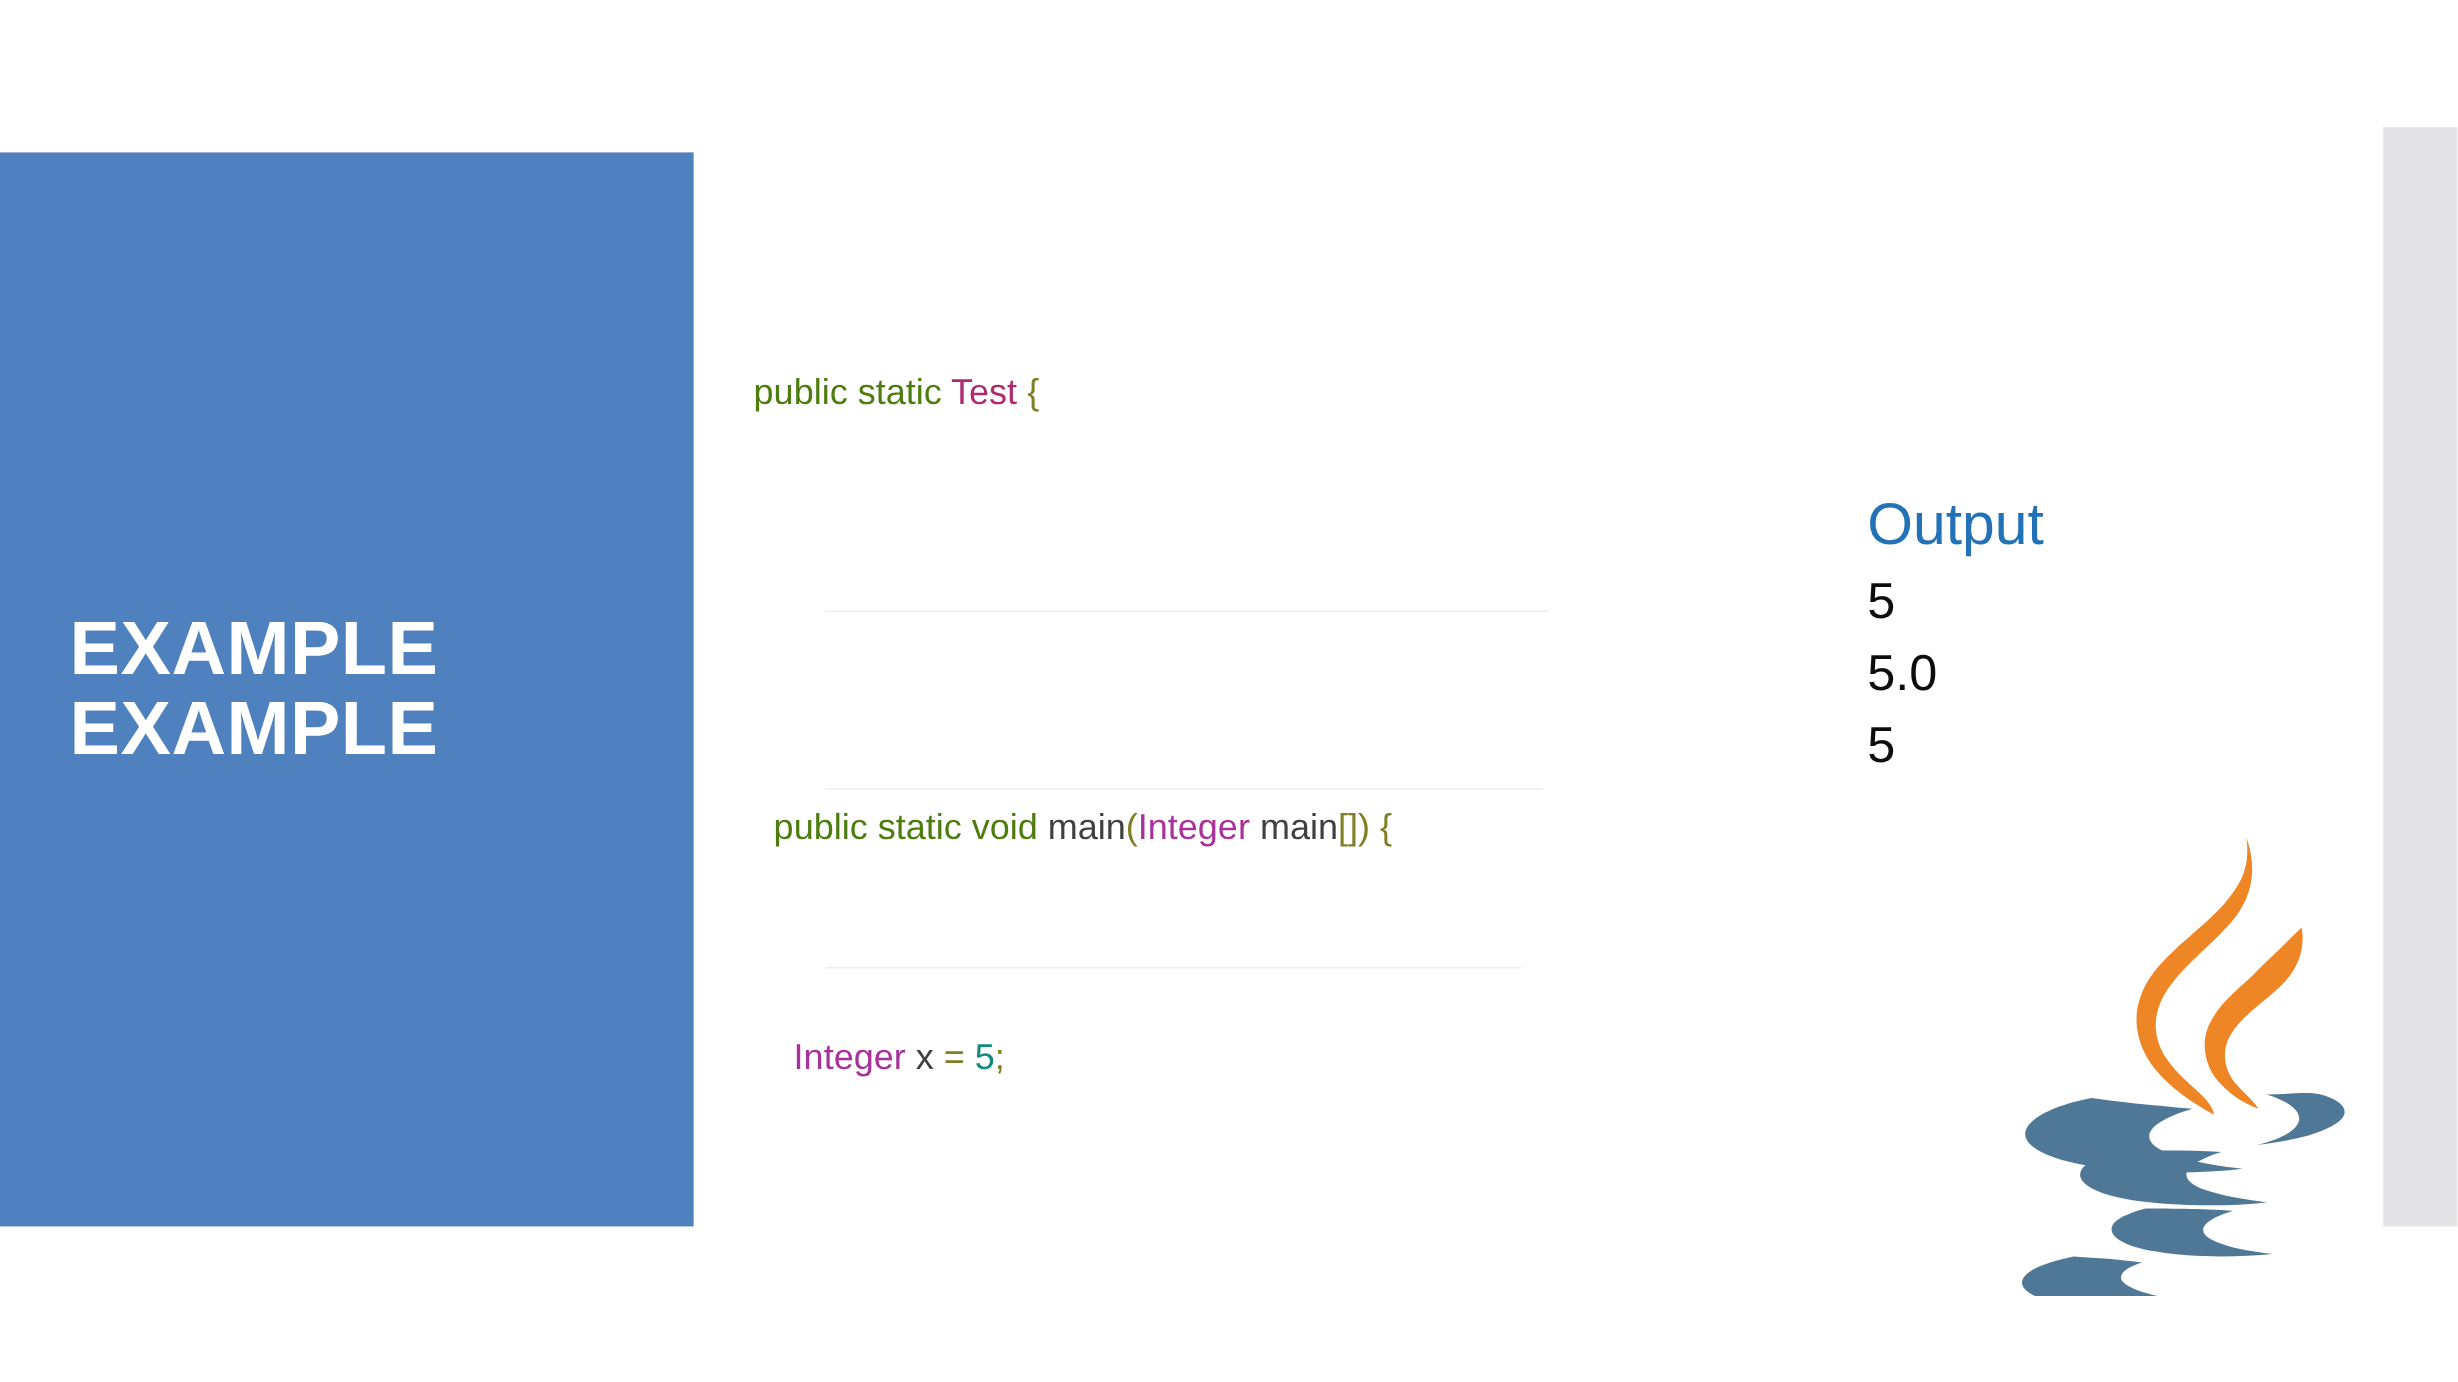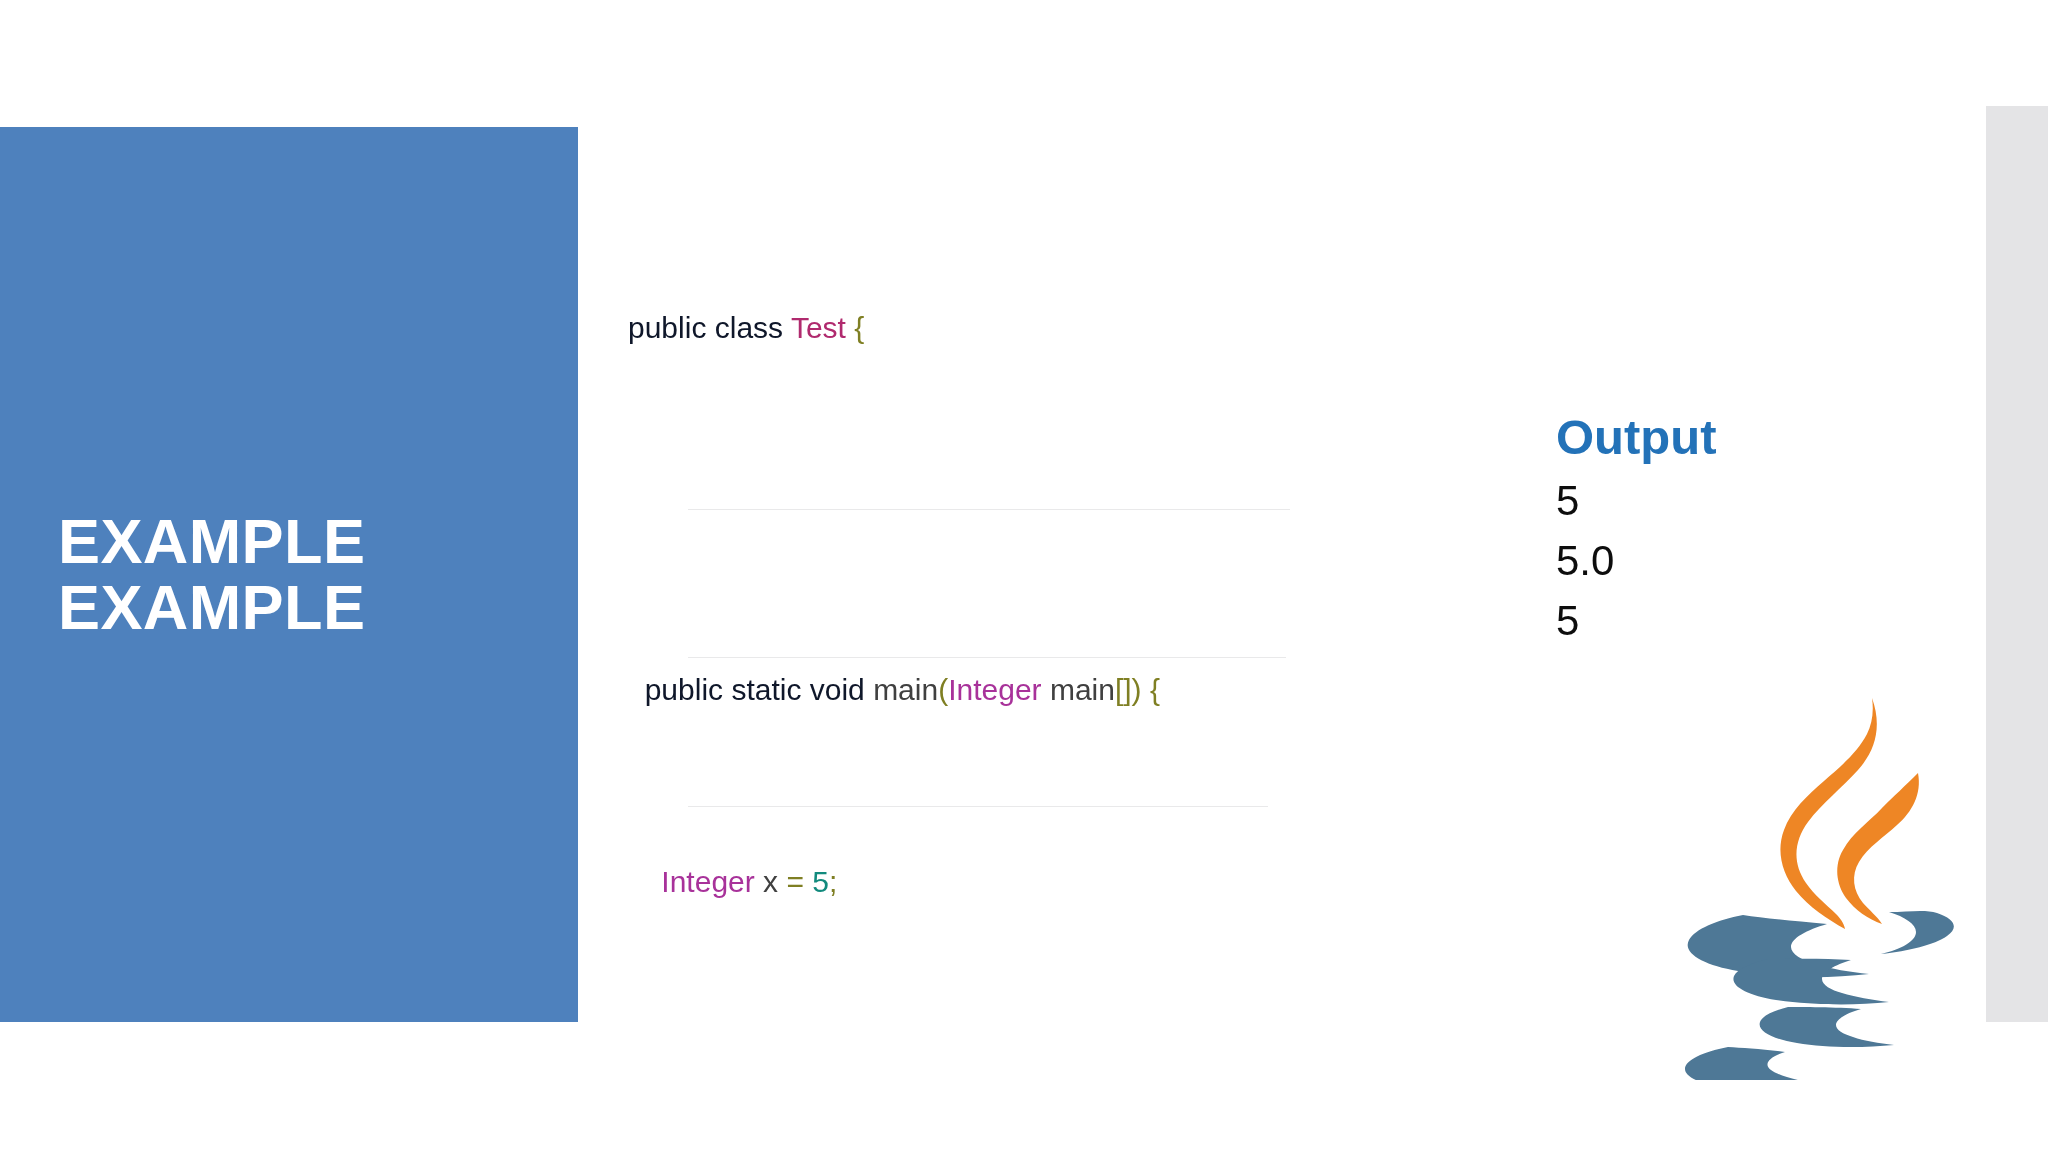--- a/index.html
+++ b/index.html
@@ -62,21 +62,21 @@
     width: 760px;
     font-family: "Liberation Sans", sans-serif;
     font-size: 30px;
     line-height: 48px;
     white-space: pre;
     color: #1a1a1a;
   }
   .code .cl { display: block; height: 48px; }
   .code .cl.blank { height: 26px; }
 
-  .kw   { color: #0f172a; }
+  .kw   { color: #4d7c0f; }
   .type { color: #a8329a; }
   .cls  { color: #b02a6e; margin-top: 12px; }
   .br   { color: #7f7f23; }
   .num  { color: #128a7d; }
   .blk  { color: #404040; }
 
   
   .rule {
     position: absolute;
     height: 1px;
@@ -86,21 +86,21 @@
   
   .output {
     position: absolute;
     left: 1556px;
     top: 412px;
     width: 330px;
   }
   .output-title {
     color: #2372b8;
     font-size: 49px;
-    font-weight: bold;
+    font-weight: normal;
     line-height: 1.05;
     margin-bottom: 8px;
   }
   .output-line {
     color: #0d0d0d;
     font-size: 42px;
     line-height: 60px;
   }
 
   
@@ -122,21 +122,21 @@
 
   <div class="title-panel">
     <div class="title-text">
       <span class="ln">EXAMPLE</span>
       <span class="ln">EXAMPLE</span>
     </div>
   </div>
 
   <div class="code">
 
-    <span class="cl"><span class="kw">public</span> <span class="kw">class</span> <span class="cls">Test</span> <span class="br">{</span></span>
+    <span class="cl"><span class="kw">public</span> <span class="kw">static</span> <span class="cls">Test</span> <span class="br">{</span></span>
 
     <span class="cl blank"></span>
 
     <span class="cl">  <span class="kw">public static void</span> <span class="blk">main</span><span class="br">(</span><span class="type">Integer</span> <span class="blk">main</span><span class="br">[])</span> <span class="br">{</span></span>
 
     <span class="cl">    <span class="type">Integer</span> <span class="blk">x</span> <span class="br">=</span> <span class="num">5</span><span class="br">;</span></span>
 
     <span class="cl blank"></span>
 
     

